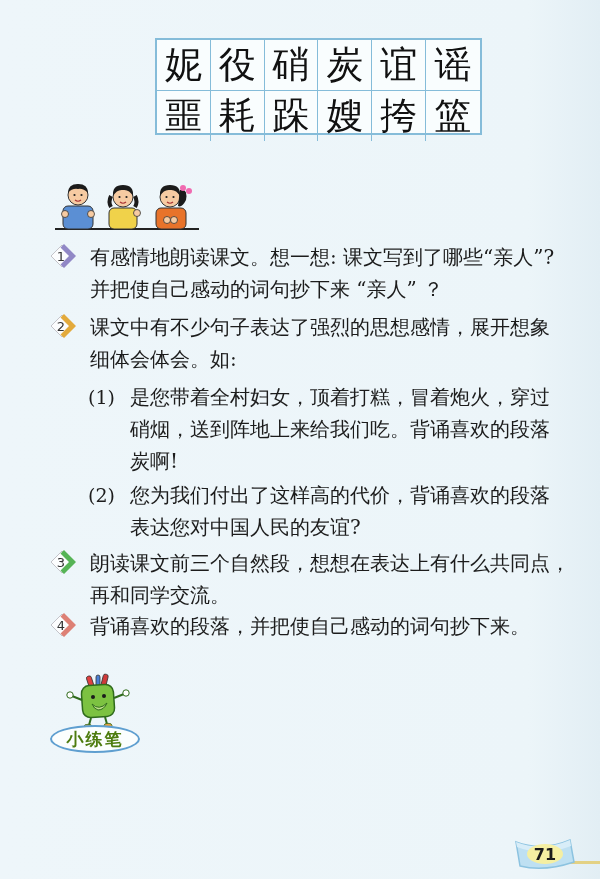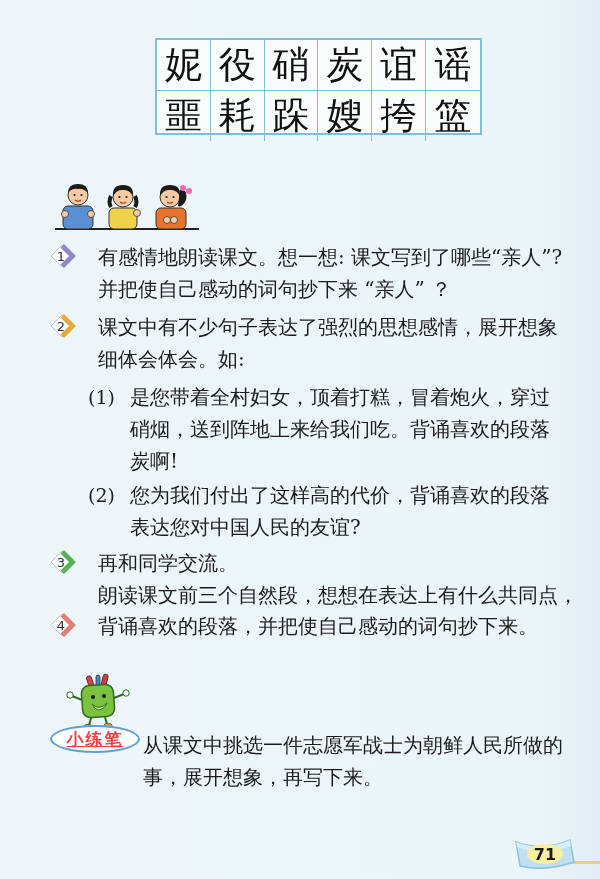--- a/index.html
+++ b/index.html
@@ -34,21 +34,21 @@
     font-family: "DejaVu Serif", "Liberation Serif", serif;
   }
   .grid-cell:last-child { border-right: none; }
 
   
   .question {
     position: absolute; left: 48px; width: 520px;
     display: flex; align-items: flex-start;
   }
   .marker { flex: 0 0 30px; margin-top: 1px; }
-  .q-text { margin-left: 20px; }
+  .q-text { margin-left: 12px; }
   .q-line {
     height: 32px; line-height: 32px;
     font-size: 20px; white-space: nowrap; color: #1c1c1c;
   }
   .subitem {
     position: absolute; left: 88px; width: 480px;
     display: flex; align-items: flex-start;
   }
   .sub-label {
     flex: 0 0 34px; height: 32px; line-height: 32px;
@@ -187,22 +187,22 @@
     </div>
   </div>
 
   <div class="question" style="top:547px">
     <svg class="marker" width="30" height="30" viewBox="0 0 30 30">
       <polygon points="14,3 25,14 14,25 3,14" fill="#fcfdfe" stroke="#c3c3c9" stroke-width="1"></polygon>
       <polygon points="16,2 28,14 16,26 12.5,22.5 21,14 12.5,5.5" fill="#56b456"></polygon>
       <text x="13" y="19" font-size="13" text-anchor="middle" fill="#333">3</text>
     </svg>
     <div class="q-text">
+      <div class="q-line">朗读课文前三个自然段，想想在表达上有什么共同点，</div>
       <div class="q-line">再和同学交流。</div>
-      <div class="q-line">朗读课文前三个自然段，想想在表达上有什么共同点，</div>
     </div>
   </div>
 
   <div class="question" style="top:610px">
     <svg class="marker" width="30" height="30" viewBox="0 0 30 30">
       <polygon points="14,3 25,14 14,25 3,14" fill="#fcfdfe" stroke="#c3c3c9" stroke-width="1"></polygon>
       <polygon points="16,2 28,14 16,26 12.5,22.5 21,14 12.5,5.5" fill="#dd8075"></polygon>
       <text x="13" y="19" font-size="13" text-anchor="middle" fill="#333">4</text>
     </svg>
     <div class="q-text">
@@ -227,27 +227,23 @@
     <line x1="56" y1="26" x2="66" y2="22" stroke="#2f6b1c" stroke-width="2"></line>
     <circle cx="68" cy="21" r="3.2" fill="#fff" stroke="#2f6b1c" stroke-width="1"></circle>
 
     <line x1="33" y1="46" x2="31" y2="53" stroke="#2f6b1c" stroke-width="2"></line>
     <ellipse cx="30" cy="54.5" rx="4" ry="2.2" fill="#e8a03a" stroke="#2f6b1c" stroke-width="0.8"></ellipse>
     <line x1="47" y1="45" x2="49" y2="52" stroke="#2f6b1c" stroke-width="2"></line>
     <ellipse cx="50" cy="53.5" rx="4" ry="2.2" fill="#e8a03a" stroke="#2f6b1c" stroke-width="0.8"></ellipse>
   </svg>
 
   <div class="practice-label">
-    <span style="color:#ef4444;text-decoration:underline;">小练笔</span>
-  </div>
-
-  <div class="practice-text">
-    <div class="q-line">从课文中挑选一件志愿军战士为朝鲜人民所做的</div>
-    <div class="q-line">事，展开想象，再写下来。</div>
-  </div>
+    <span style="color:#4d7c0f;">小练笔</span>
+  </div>
+
 
   <div class="yellow-rule"></div>
   <svg class="page-badge" width="72" height="38" viewBox="0 0 72 38">
     <path d="M8,8 Q34,18 62,6 L66,28 Q36,38 12,32 Z" fill="#bee0f2" stroke="#8cc3e0" stroke-width="1.5"></path>
     <path d="M8,8 Q34,18 62,6 L63,12 Q34,23 9,13 Z" fill="#d8edf8"></path>
     <ellipse cx="37" cy="20" rx="18" ry="10" fill="#f5efa2"></ellipse>
     <text x="37" y="26" font-size="16" font-weight="bold" text-anchor="middle" fill="#1b1b1b">71</text>
   </svg>
 
 </div>

